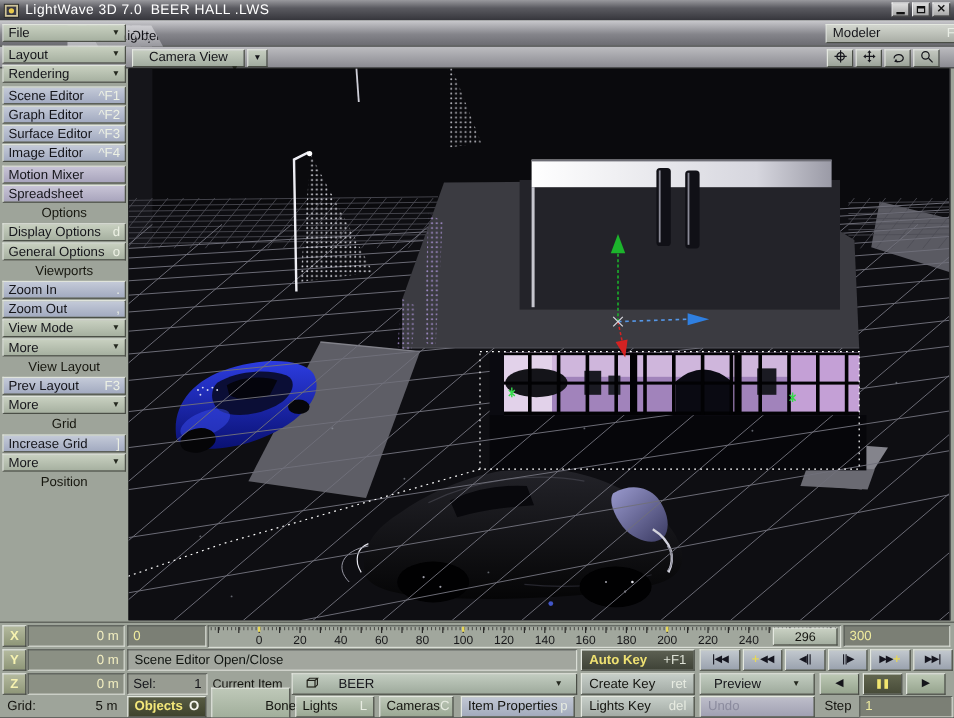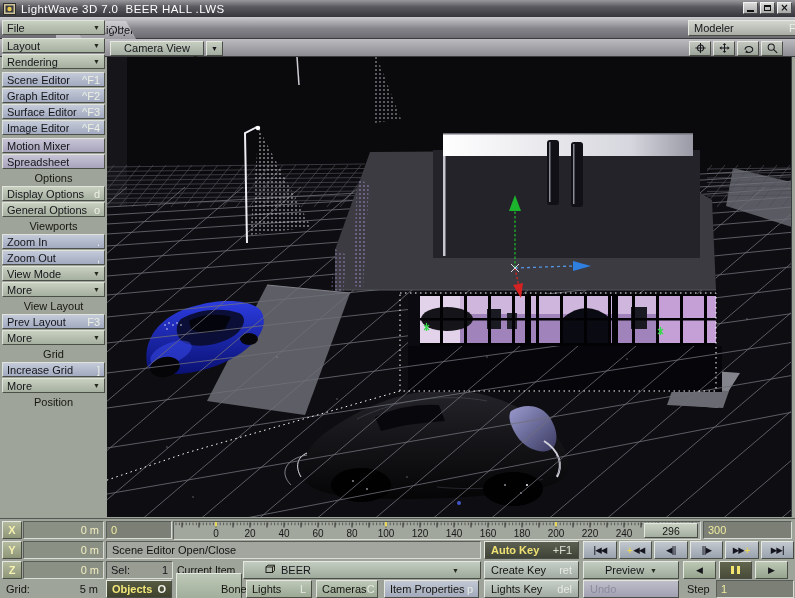--- a/index.html
+++ b/index.html
@@ -86,21 +86,21 @@
   .cat-btn.t-blue{background:linear-gradient(#c2c8d4,#a2aabc);}
   .trans-btn{flex:1;height:18px;background:linear-gradient(#c2c8ce,#9aa2ae);display:flex;align-items:center;
     justify-content:center;font-size:8.5px;font-weight:bold;color:#15151f;letter-spacing:-1px;cursor:pointer;
     font-family:"DejaVu Sans",sans-serif;}
   .trans-btn .plus{color:#e8d858;letter-spacing:0;}
   .play-btn{width:33px;height:18px;background:linear-gradient(#bcc8b4,#96a48e);display:flex;align-items:center;
     justify-content:center;color:#15151a;font-size:9px;cursor:pointer;font-family:"DejaVu Sans",sans-serif;}
   .play-btn.pause{background:linear-gradient(#62664f,#474b38);}
   .pause-bar{width:3px;height:8px;background:#f2e670;margin:0 1.5px;}
   .undo-btn{background:linear-gradient(#bebeca,#a0a0b2);color:#8b8b9e;padding:0 6px;}
-  .dd{background:linear-gradient(#c2ccc0,#9eaa9c);padding:0 21px;gap:5px;align-items:center;}
+  .dd{background:linear-gradient(#c2ccc0,#9eaa9c);padding:0 11px;gap:16px;align-items:center;}
   #ruler{left:173px;top:2px;width:528px;height:19px;background:#a1a79d;position:absolute;
     border:1px solid;border-color:#595d57 #d9ddd5 #d9ddd5 #595d57;box-sizing:border-box;}
   #ruler svg{position:absolute;left:0;top:0;}
   #frame-handle{position:absolute;left:470px;top:1px;width:54px;height:15px;display:flex;align-items:center;
     justify-content:center;background:linear-gradient(#c8d0c2,#a4aea0);color:#14140f;cursor:grab;
     border:1px solid;border-color:#e4e8e0 #494d45 #494d45 #e4e8e0;box-sizing:border-box;font-size:10.5px;}
 </style>
 </head>
 <body>
 

